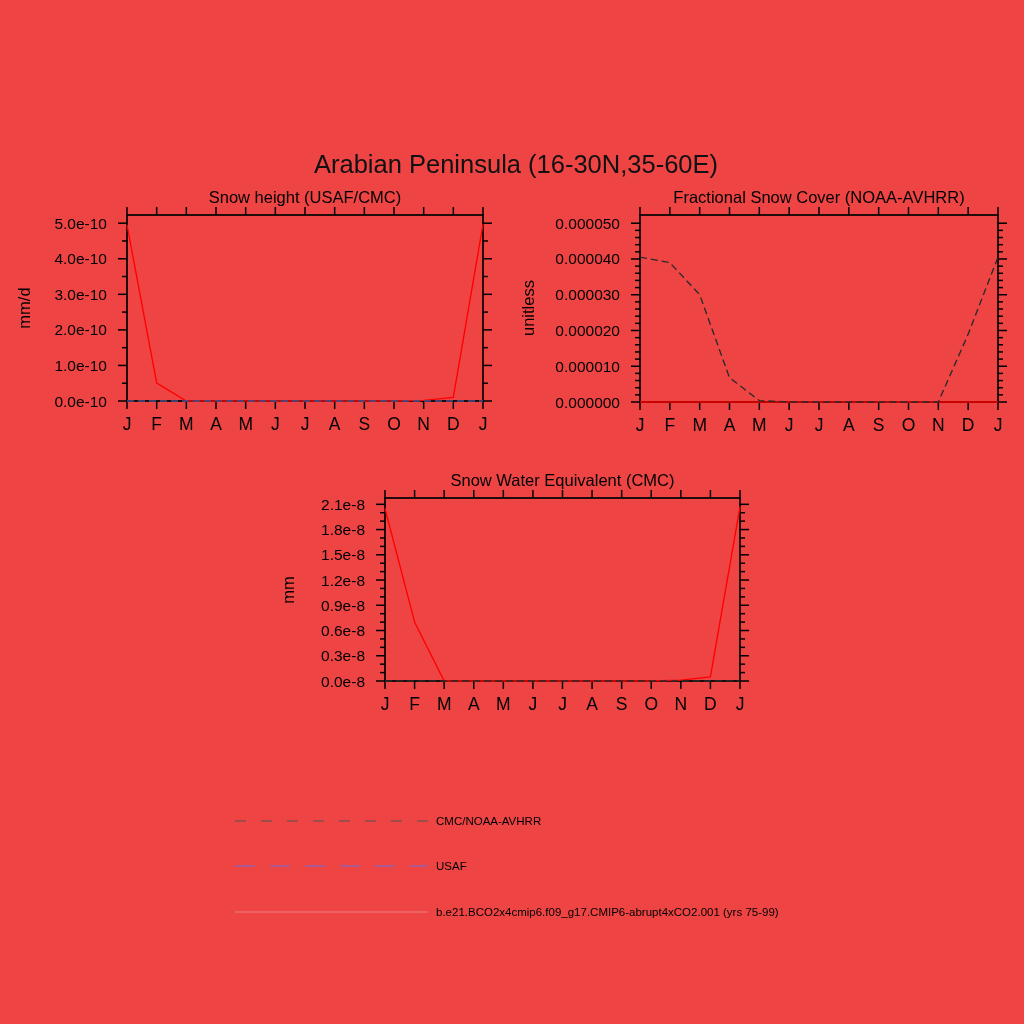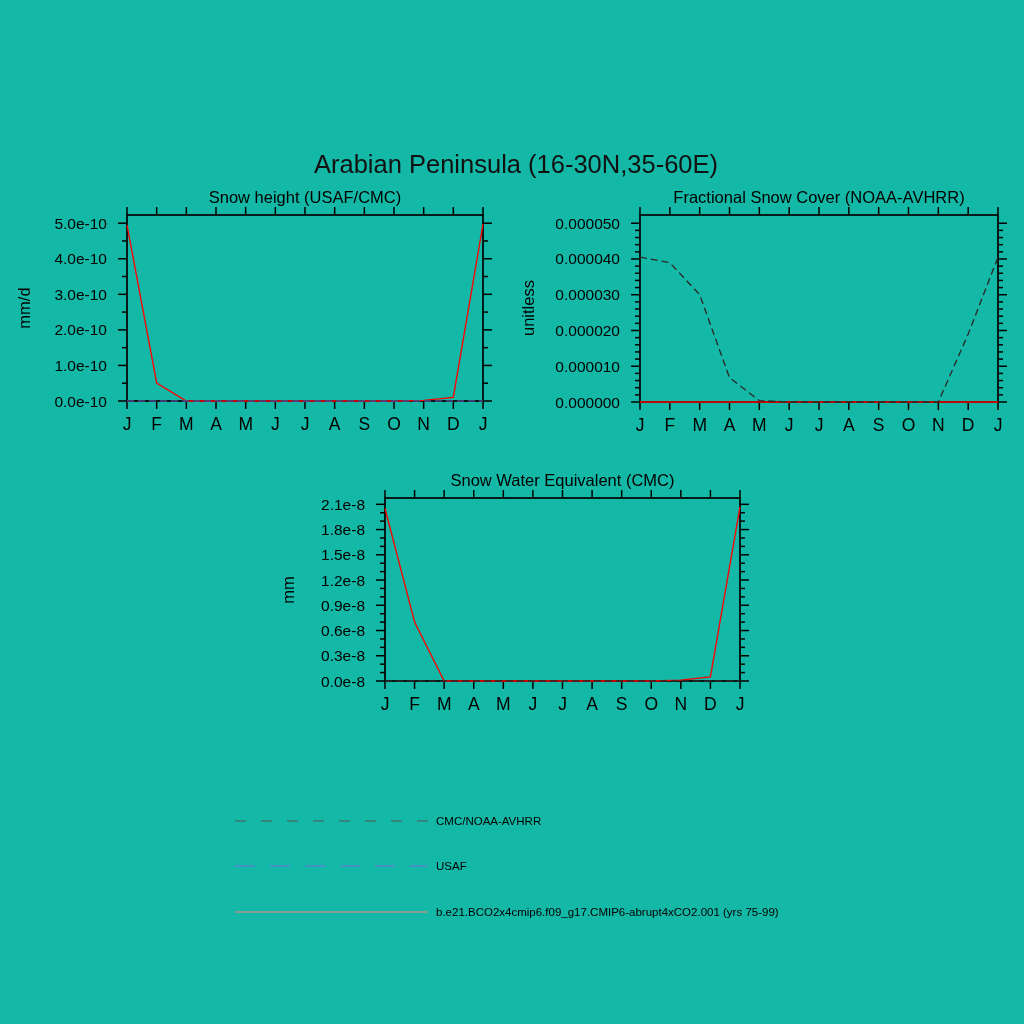--- a/index.html
+++ b/index.html
@@ -1,16 +1,16 @@
 <!DOCTYPE html>
 <html><head>
 <meta charset="utf-8">
 <style>
   html,body{margin:0;padding:0;background:#ffffff;}
-  .page{position:relative;width:1024px;height:1024px;background:#14b8a6;overflow:hidden;
+  .page{position:relative;width:1024px;height:1024px;background:#ef4444;overflow:hidden;
         font-family:"Liberation Sans",sans-serif;color:#000;}
   .main-title{position:absolute;left:0;top:150px;width:1032px;text-align:center;
         font-size:25.5px;letter-spacing:0px;color:#111;}
   svg{position:absolute;left:0;top:0;}
   svg text{font-family:"Liberation Sans",sans-serif;fill:#000;}
   .ax-title{font-size:16.5px;}
   .ax-tick{font-size:15.5px;}
   .ax-month{font-size:17.5px;}
   .ax-ylabel{font-size:16.5px;}
   .legend-label{font-size:11.5px;}

